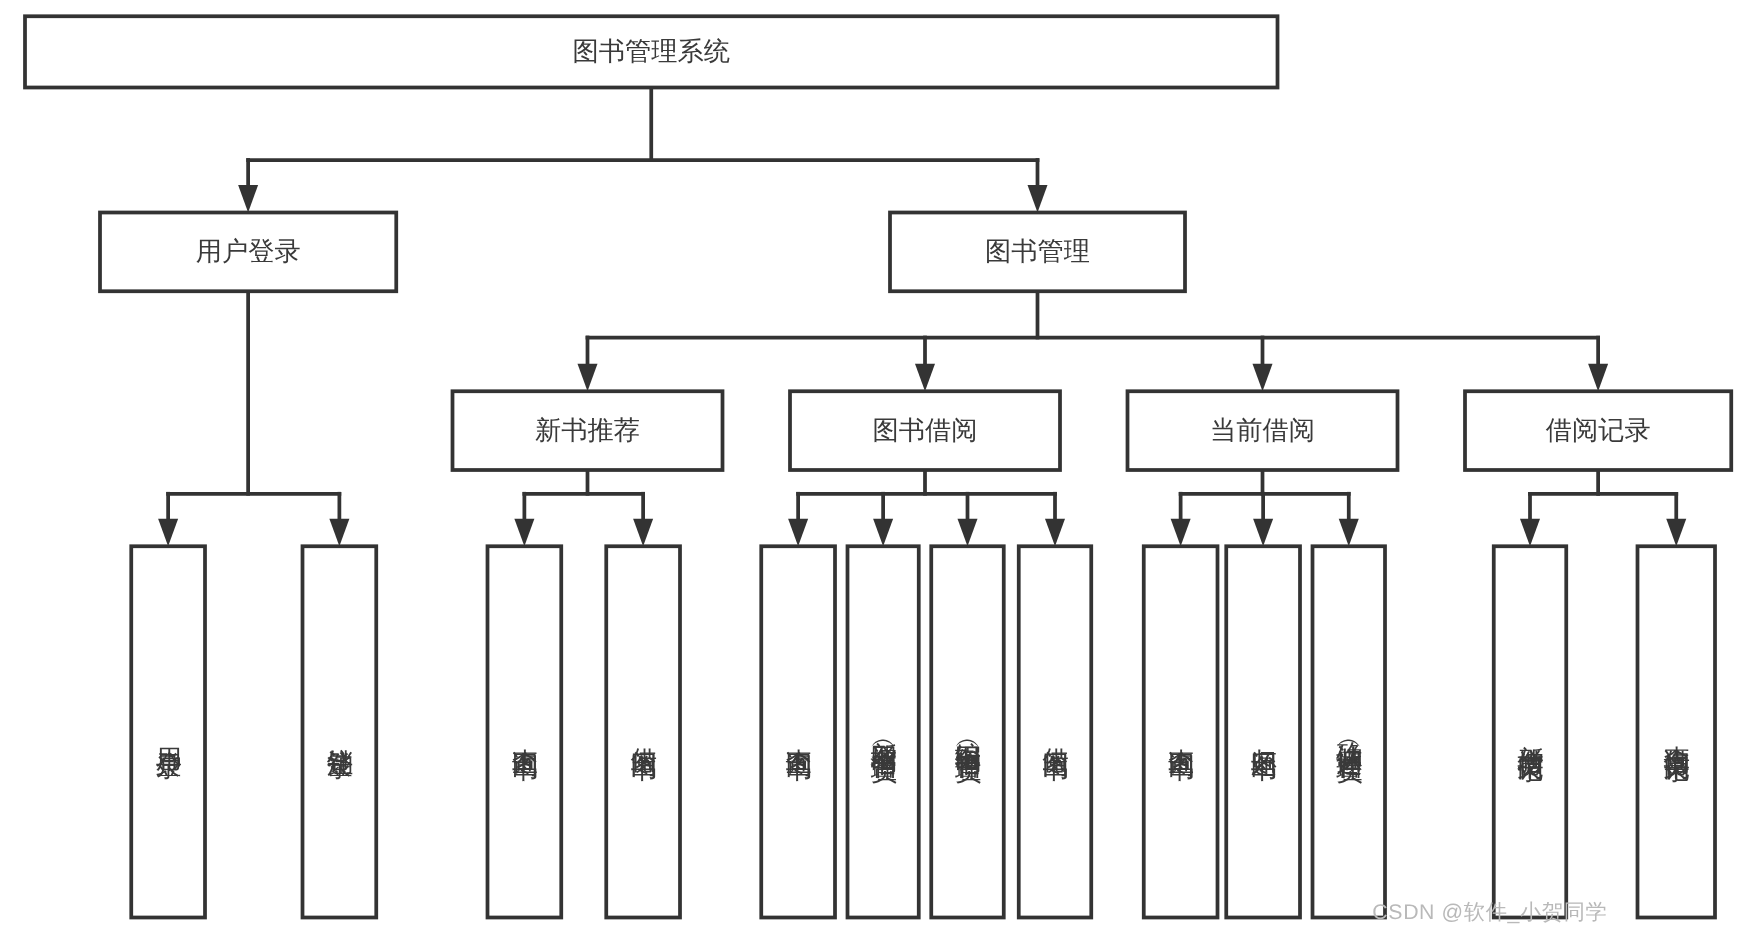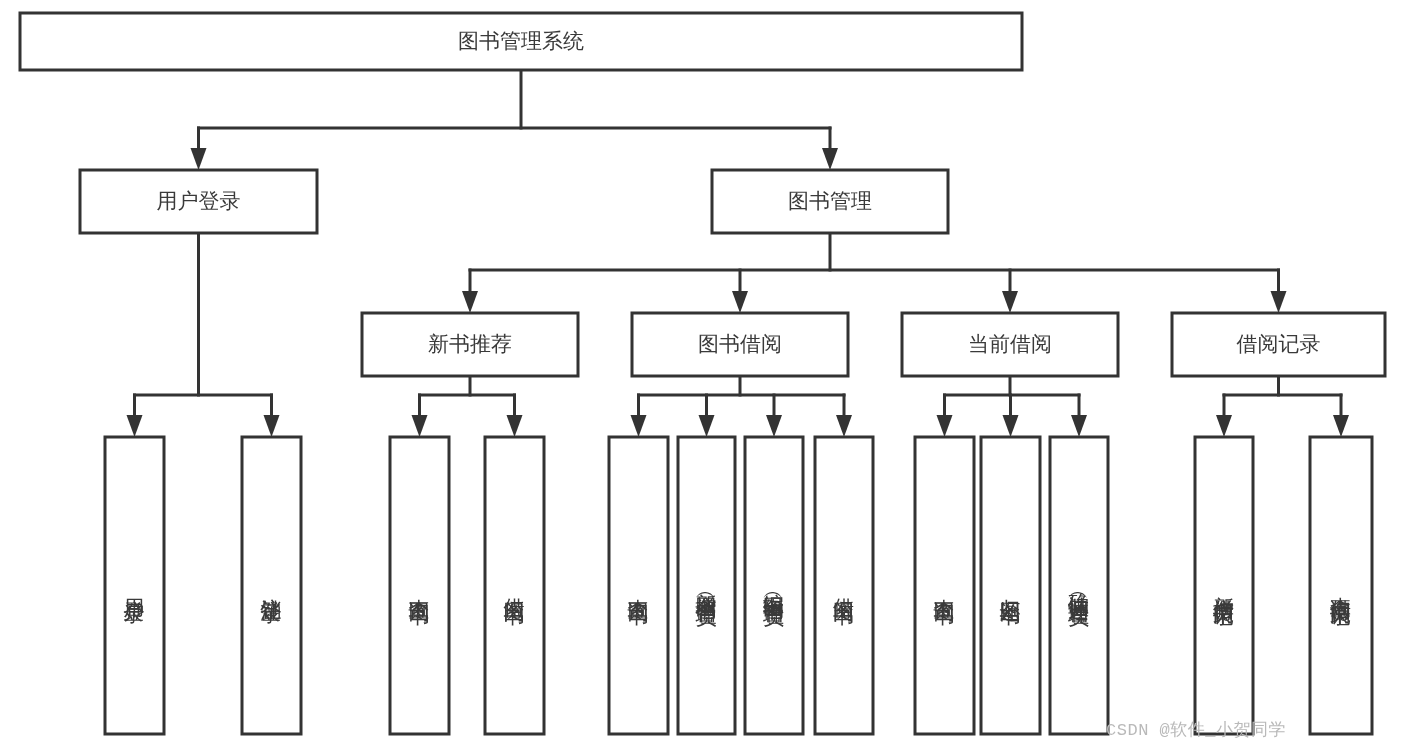--- a/index.html
+++ b/index.html
@@ -53,21 +53,21 @@
     fill: #3a3a3a;
     writing-mode: vertical-rl;
     text-orientation: upright;
     letter-spacing: 2px;
     dominant-baseline: central;
   }
   .watermark-text {
     position: absolute;
     right: 8px;
     bottom: 6px;
-    font-family: Liberation Mono, monospace;
+    font-family: Liberation Sans, sans-serif;
     font-size: 17px;
     color: #b9b9b9;
     white-space: nowrap;
     pointer-events: none;
     letter-spacing: 0.5px;
   }
 </style>
 </head>
 <body>
 

